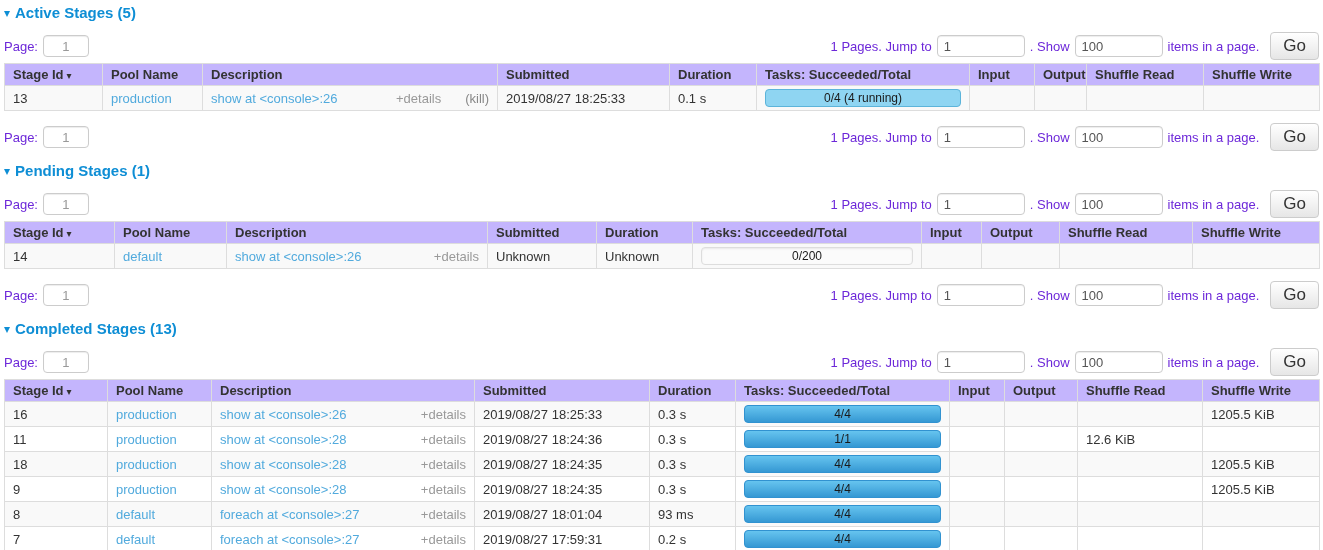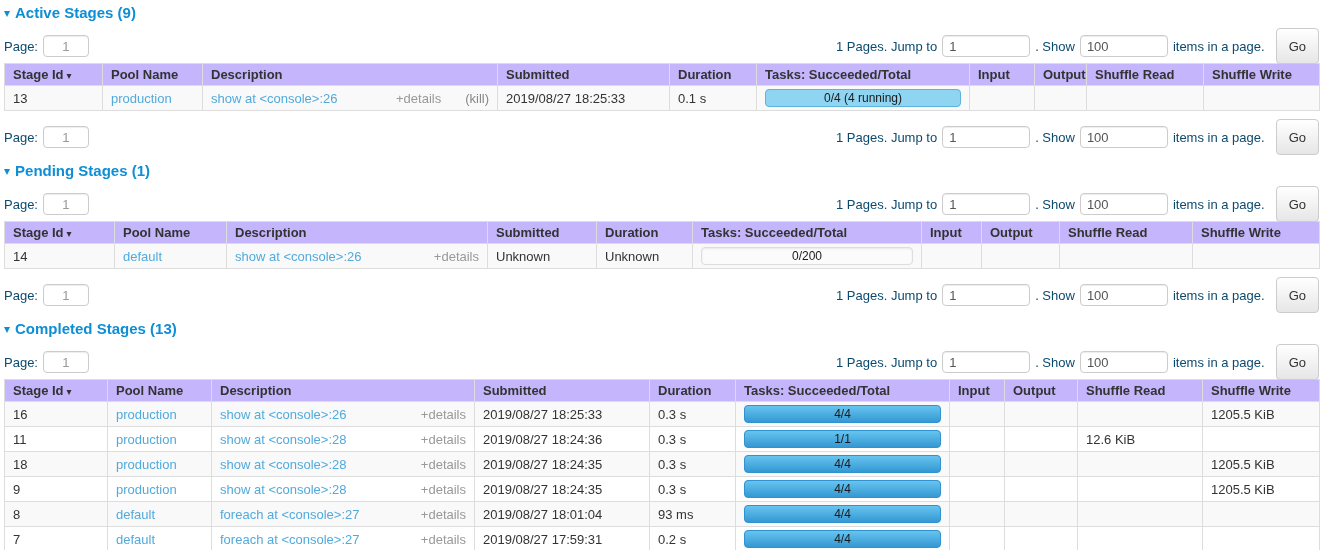--- a/index.html
+++ b/index.html
@@ -21,31 +21,31 @@
   .section-title:first-child { margin-top: 2px; }
   .caret { font-size: 12px; color: #0e8ed5; line-height: 1; }
 
   
   .pager-row {
     display: flex; justify-content: space-between; align-items: center;
     margin: 0 0 4px 0; height: 26px;
   }
   .pager-row.below-table { margin: 0 0 12px 0; }
   .pager-left, .pager-right { display: flex; align-items: center; gap: 5px; }
-  .txt { color: #0c4a6e; white-space: nowrap; }
+  .txt { color: #6d28d9; white-space: nowrap; }
   input.ctl {
     height: 22px; border: 1px solid #ccc; border-radius: 4px;
     padding: 1px 6px; font-family: inherit; font-size: 13px; color: #555;
     box-shadow: inset 0 1px 1px rgba(0,0,0,0.075); outline: none; background: #fff;
   }
   input.page-input { width: 46px; text-align: center; color: #999; }
   input.jump-input, input.show-input { width: 88px; }
   .go-btn {
-    height: 36px; padding: 2px 12px; margin-left: 6px;
-    font-family: inherit; font-size: 13px; color: #333;
+    height: 28px; padding: 2px 12px; margin-left: 6px;
+    font-family: inherit; font-size: 17px; color: #333;
     background: linear-gradient(#ffffff, #e6e6e6);
     border: 1px solid #ccc; border-radius: 4px; cursor: pointer; text-align: center;
   }
 
   
   table {
     width: 1315px; border-collapse: collapse; table-layout: fixed;
     border: 1px solid #ddd; margin: 0 0 13px 0;
   }
   th, td {
@@ -82,21 +82,21 @@
     box-shadow: inset 0 1px 2px rgba(0,0,0,0.08);
   }
 </style>
 </head>
 <body>
 
 <div class="page-wrap">
 
   <div class="section-title">
     <span class="caret">▾</span>
-    <span>Active Stages (9)</span>
+    <span>Active Stages (5)</span>
   </div>
 
   <div class="pager-row">
     <div class="pager-left">
       <span class="txt">Page:</span>
       <input class="ctl page-input" value="1" style="">
     </div>
     <div class="pager-right">
       <span class="txt">1 Pages. Jump to</span>
       <input class="ctl jump-input" value="1" style="">

